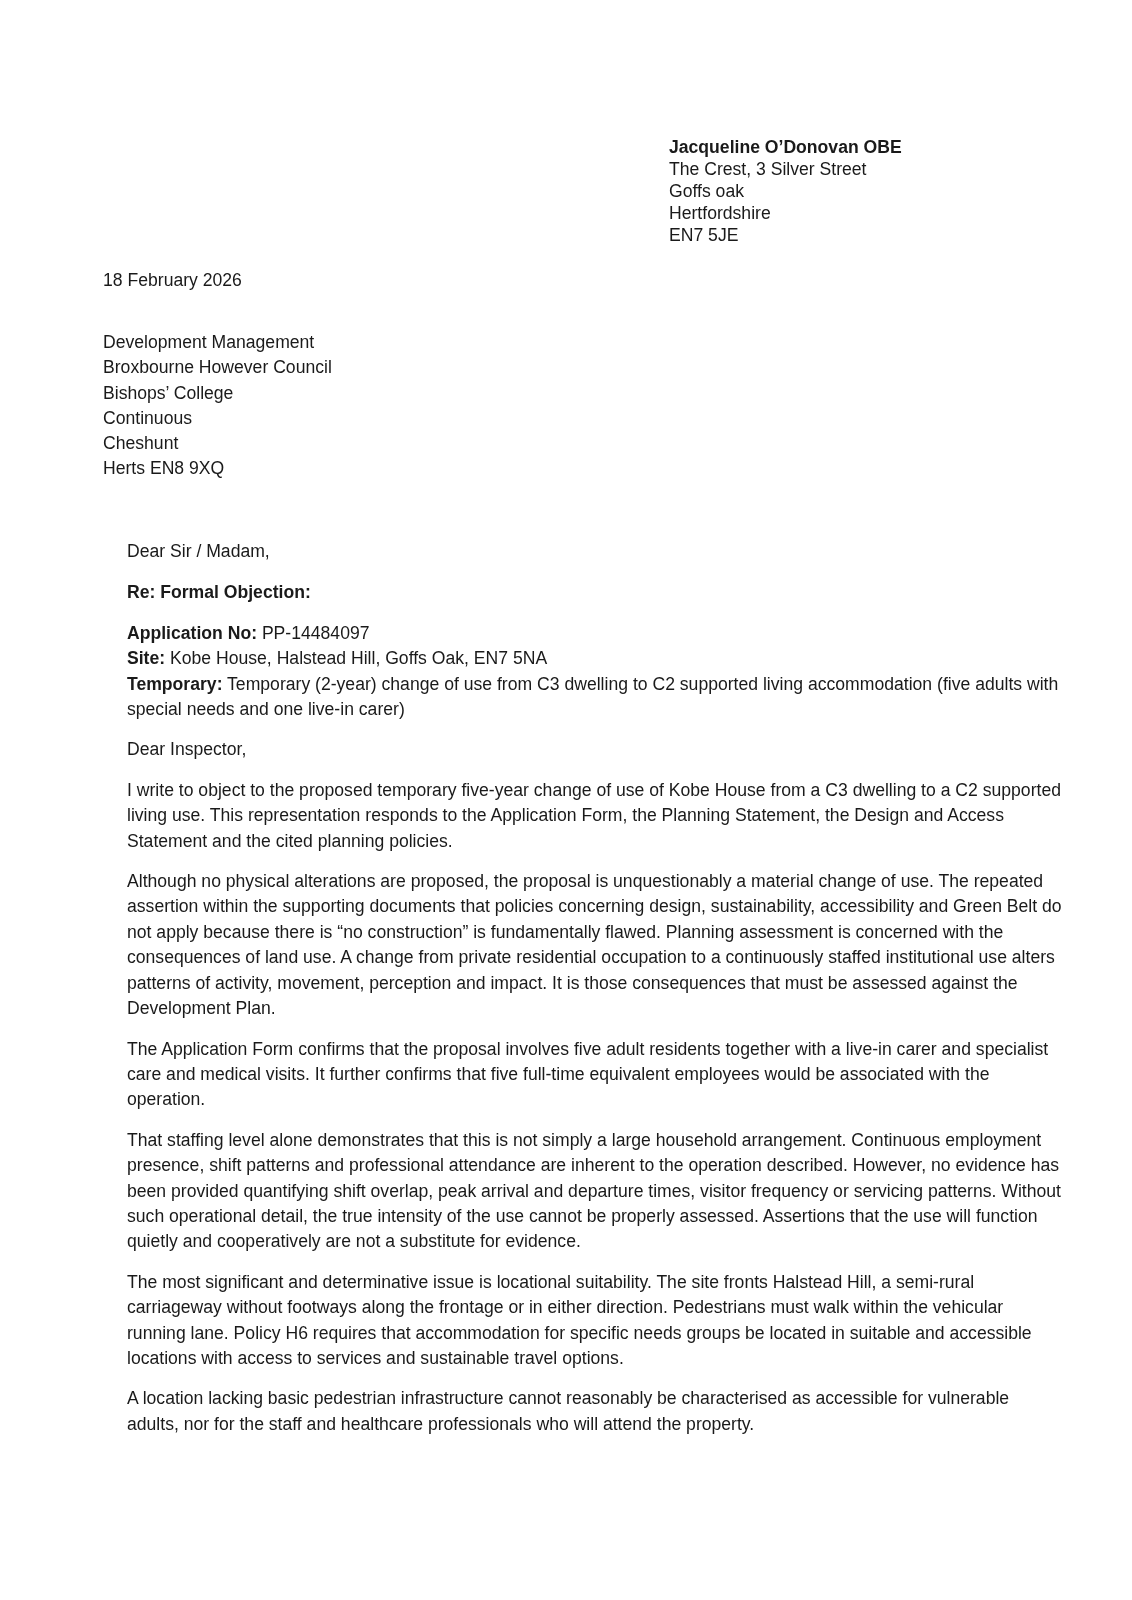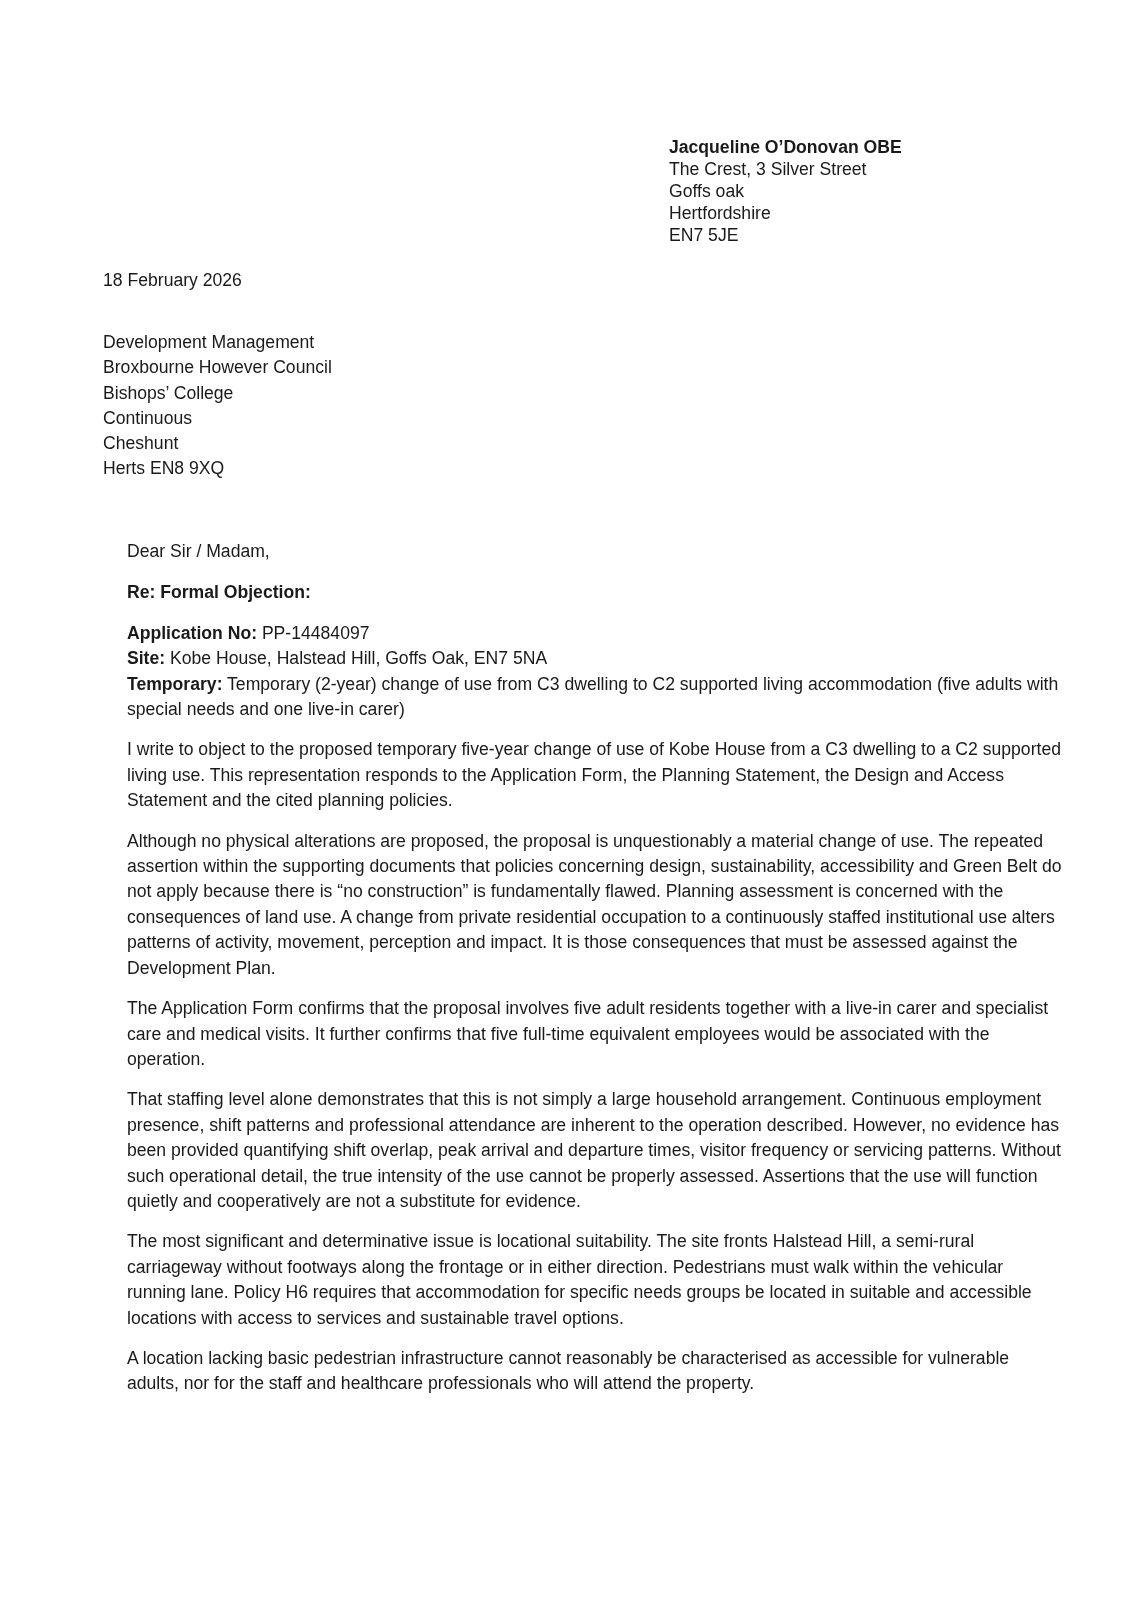--- a/index.html
+++ b/index.html
@@ -92,20 +92,21 @@
         <span class="b">Application No:</span><span> PP-14484097</span>
       </div>
       <div>
         <span class="b">Site:</span><span> Kobe House, Halstead Hill, Goffs Oak, EN7 5NA</span>
       </div>
       <div>
         <span class="b">Temporary:</span><span> Temporary (2-year) change of use from C3 dwelling to C2 supported living accommodation (five adults with special needs and one live-in carer)</span>
       </div>
     </div>
 
+    <p>Dear Inspector,</p>
 
     <p>I write to object to the proposed temporary five-year change of use of Kobe House from a C3 dwelling to a C2 supported living use. This representation responds to the Application Form, the Planning Statement, the Design and Access Statement and the cited planning policies.</p>
     <p>Although no physical alterations are proposed, the proposal is unquestionably a material change of use. The repeated assertion within the supporting documents that policies concerning design, sustainability, accessibility and Green Belt do not apply because there is “no construction” is fundamentally flawed. Planning assessment is concerned with the consequences of land use. A change from private residential occupation to a continuously staffed institutional use alters patterns of activity, movement, perception and impact. It is those consequences that must be assessed against the Development Plan.</p>
     <p>The Application Form confirms that the proposal involves five adult residents together with a live-in carer and specialist care and medical visits. It further confirms that five full-time equivalent employees would be associated with the operation.</p>
     <p>That staffing level alone demonstrates that this is not simply a large household arrangement. Continuous employment presence, shift patterns and professional attendance are inherent to the operation described. However, no evidence has been provided quantifying shift overlap, peak arrival and departure times, visitor frequency or servicing patterns. Without such operational detail, the true intensity of the use cannot be properly assessed. Assertions that the use will function quietly and cooperatively are not a substitute for evidence.</p>
     <p>The most significant and determinative issue is locational suitability. The site fronts Halstead Hill, a semi-rural carriageway without footways along the frontage or in either direction. Pedestrians must walk within the vehicular running lane. Policy H6 requires that accommodation for specific needs groups be located in suitable and accessible locations with access to services and sustainable travel options.</p>
     <p>A location lacking basic pedestrian infrastructure cannot reasonably be characterised as accessible for vulnerable adults, nor for the staff and healthcare professionals who will attend the property.</p>
   </div>
 
 </div>

